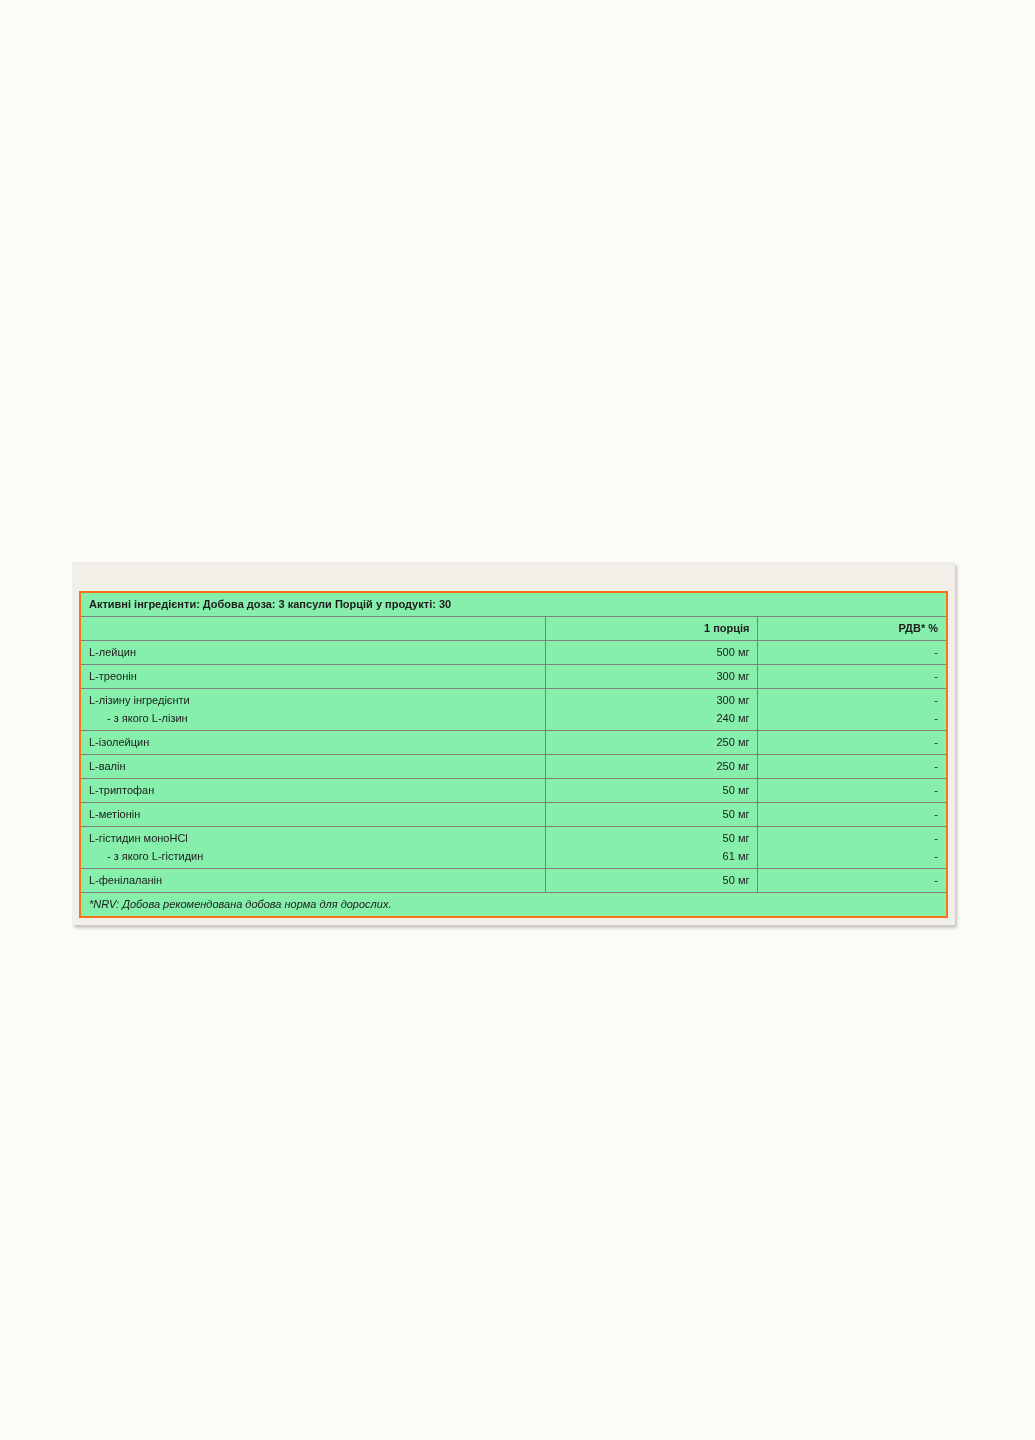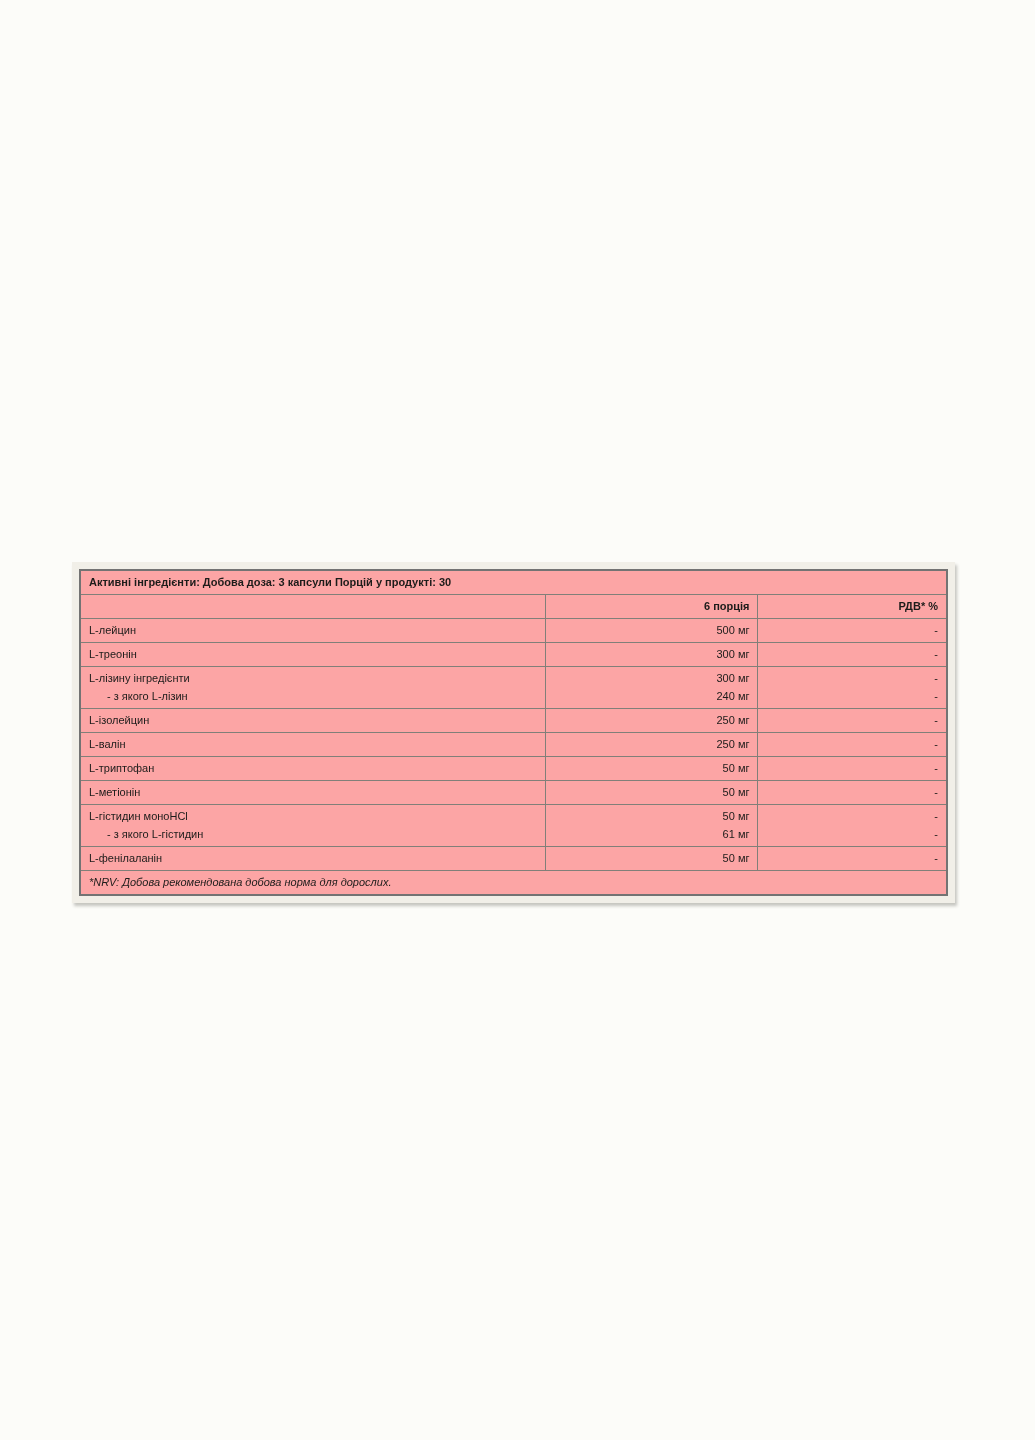--- a/index.html
+++ b/index.html
@@ -19,22 +19,23 @@
     top: 562px;
     width: 869px;
     background: #f1efe8;
     padding: 7px;
     box-shadow: 2px 3px 3px rgba(70, 68, 60, 0.30);
   }
   table.facts {
     width: 100%;
     border-collapse: collapse;
     table-layout: fixed;
-    border: 2px solid #737373;
-    background: #fca5a5;
+    border: 2px solid #f97316;
+    background: #86efac;
+    margin-top: 22px;
   }
   table.facts td {
     border: 1px solid #817f79;
     font-size: 11px;
     line-height: 13px;
     color: #1d1c1a;
     padding: 5px 8px 5px 8px;
     vertical-align: top;
     overflow: hidden;
     white-space: nowrap;
@@ -70,21 +71,21 @@
       <col style="width:21.8%">
     </colgroup>
 
     <tbody>
         <tr class="title-row">
       <td colspan="3">Активні інгредієнти: Добова доза: 3 капсули Порцій у продукті: 30</td>
     </tr>
 
     <tr class="head-row">
       <td></td>
-      <td class="num">6 порція</td>
+      <td class="num">1 порція</td>
       <td class="num">РДВ* %</td>
     </tr>
 
     <tr>
       <td>L-лейцин</td>
       <td class="num">500 мг</td>
       <td class="num">-</td>
     </tr>
 
     <tr>

